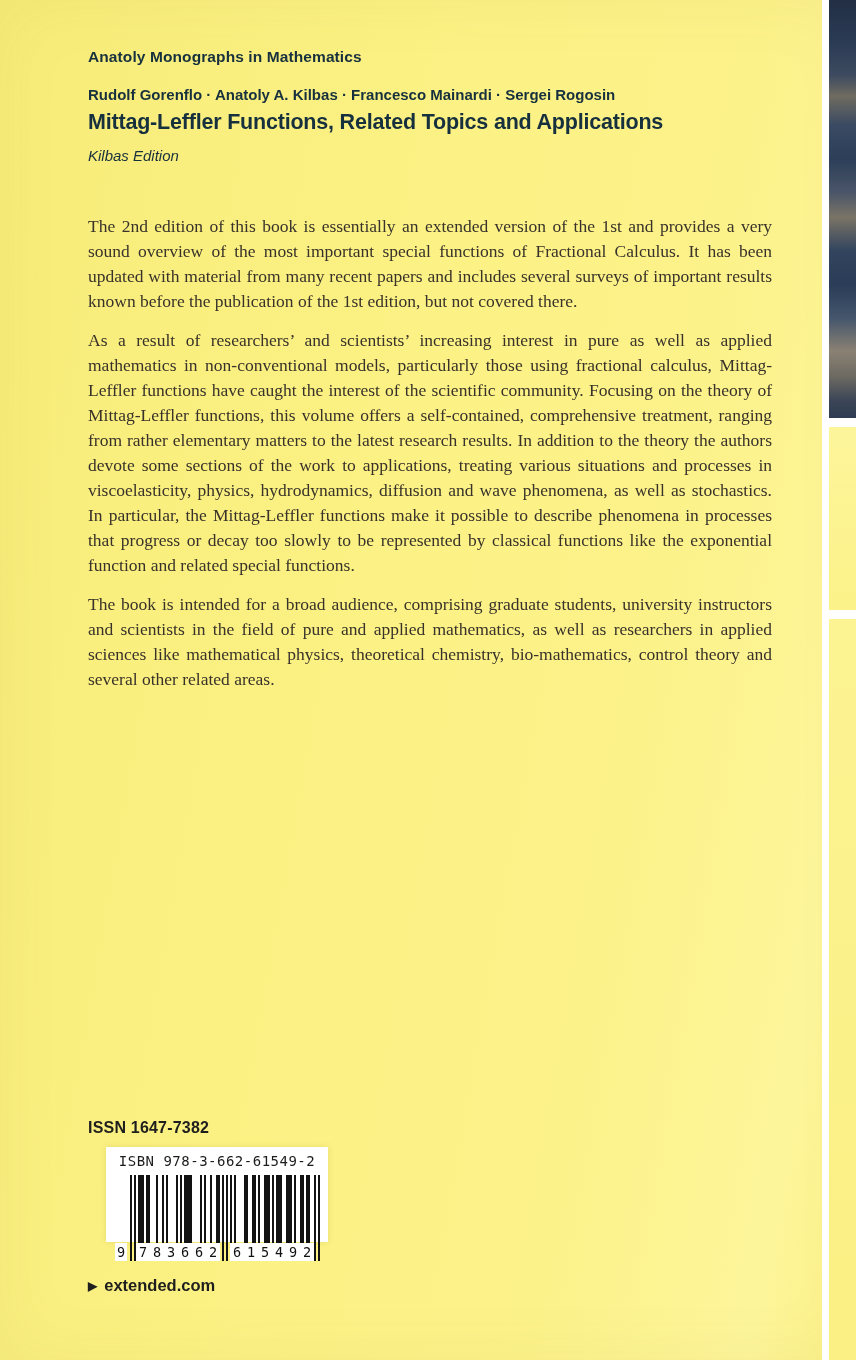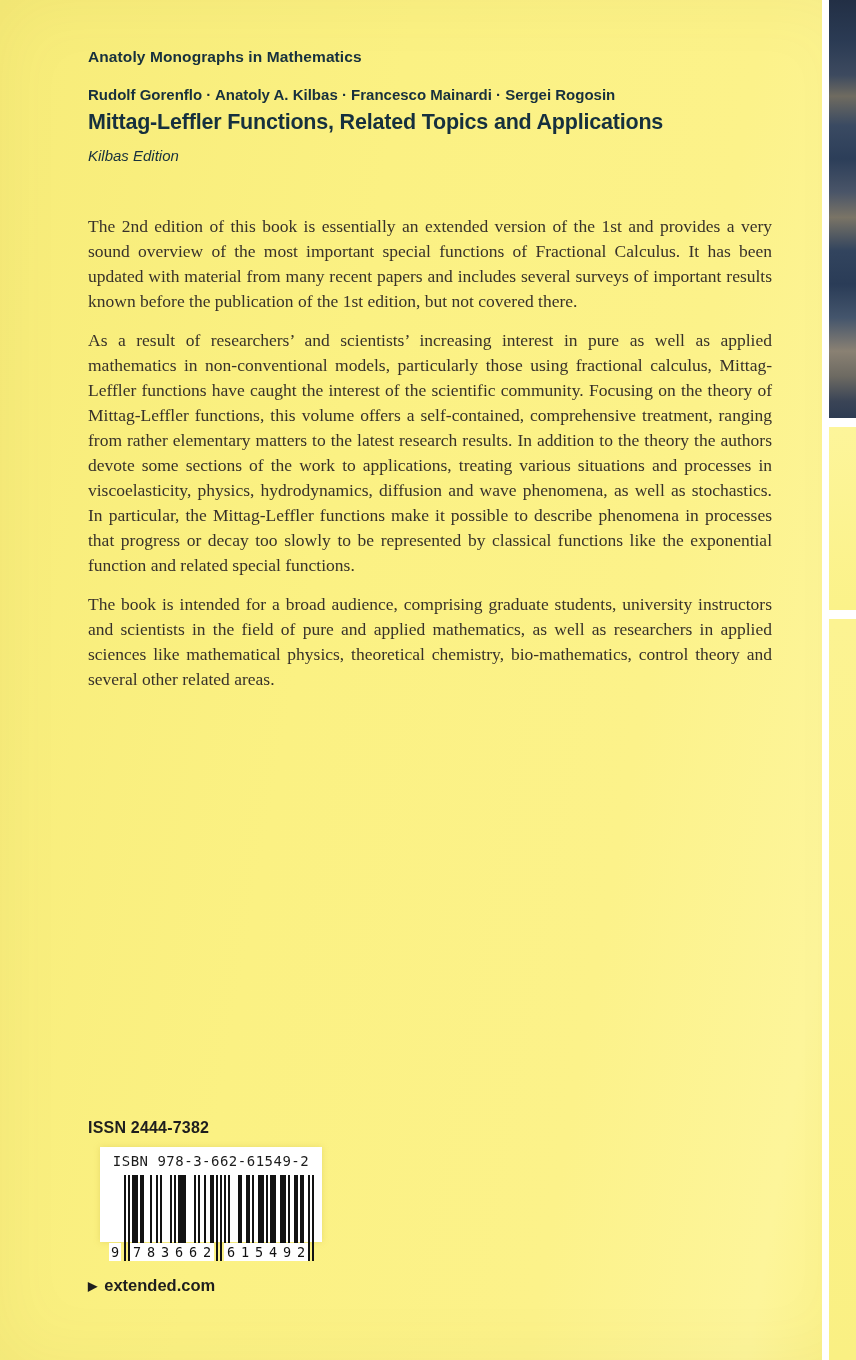--- a/index.html
+++ b/index.html
@@ -41,21 +41,21 @@
     font-size: 17.5px; line-height: 25px; color: #38322a;
     text-align: justify;
   }
   .blurb p { margin: 0 0 14px 0; }
   .issn {
     position: absolute; top: 1119px; left: 0;
     font-size: 16px; font-weight: bold; color: #1e1e1e;
     letter-spacing: 0.2px;
   }
   .isbn-box {
-    position: absolute; top: 1147px; left: 12px;
+    position: absolute; top: 1147px; left: 18px;
     width: 222px; height: 95px;
     background: #ffffff;
     box-shadow: 0 0 6px rgba(200,180,60,0.35);
   }
   .isbn-text {
     position: absolute; top: 6px; left: 0; width: 100%;
     text-align: center;
     font-family: "DejaVu Sans Mono", monospace;
     font-size: 14px; color: #1c1c1c; letter-spacing: 0.5px;
     white-space: nowrap;
@@ -118,21 +118,21 @@
     <div class="authors">Rudolf Gorenflo · Anatoly A. Kilbas · Francesco Mainardi · Sergei Rogosin</div>
     <h1 class="title">Mittag-Leffler Functions, Related Topics and Applications</h1>
     <div class="edition">Kilbas Edition</div>
 
     <div class="blurb">
       <p>The 2nd edition of this book is essentially an extended version of the 1st and provides a very sound overview of the most important special functions of Fractional Calculus. It has been updated with material from many recent papers and includes several surveys of important results known before the publication of the 1st edition, but not covered there.</p>
       <p>As a result of researchers’ and scientists’ increasing interest in pure as well as applied mathematics in non-conventional models, particularly those using fractional calculus, Mittag-Leffler functions have caught the interest of the scientific community. Focusing on the theory of Mittag-Leffler functions, this volume offers a self-contained, comprehensive treatment, ranging from rather elementary matters to the latest research results. In addition to the theory the authors devote some sections of the work to applications, treating various situations and processes in viscoelasticity, physics, hydrodynamics, diffusion and wave phenomena, as well as stochastics. In particular, the Mittag-Leffler functions make it possible to describe phenomena in processes that progress or decay too slowly to be represented by classical functions like the exponential function and related special functions.</p>
       <p>The book is intended for a broad audience, comprising graduate students, university instructors and scientists in the field of pure and applied mathematics, as well as researchers in applied sciences like mathematical physics, theoretical chemistry, bio-mathematics, control theory and several other related areas.</p>
     </div>
 
-    <div class="issn">ISSN 2444-7382</div>
+    <div class="issn">ISSN 1647-7382</div>
 
     <div class="isbn-box">
       <div class="isbn-text">ISBN 978-3-662-61549-2</div>
       <div class="barcode" id="barcode">
           <div class="bc-mod bc-bar bc-guard"></div>
           <div class="bc-mod bc-guard"></div>
           <div class="bc-mod bc-bar bc-guard"></div>
           <div class="bc-mod"></div>
           <div class="bc-mod bc-bar"></div>
           <div class="bc-mod bc-bar"></div>

